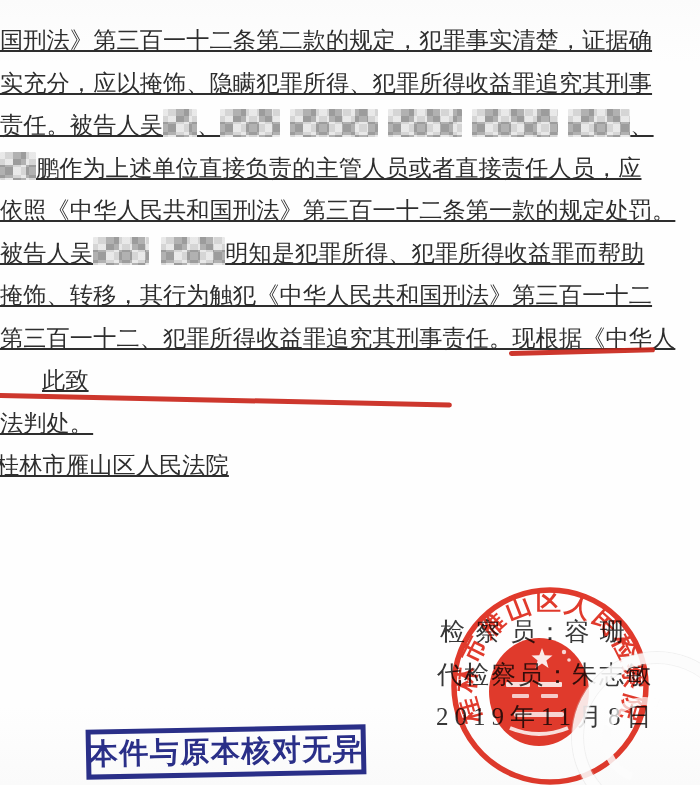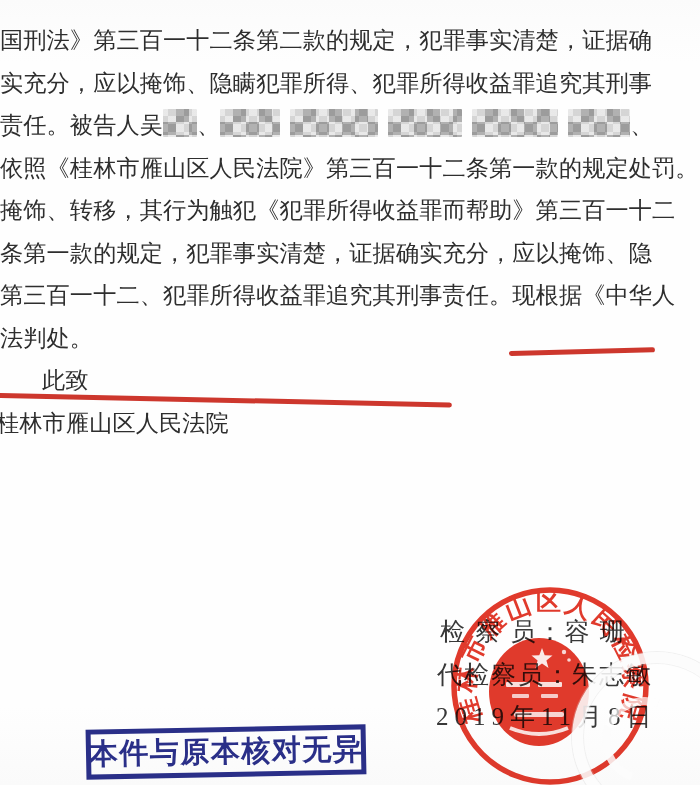--- a/index.html
+++ b/index.html
@@ -12,21 +12,21 @@
     font-family:"Liberation Serif","DejaVu Serif",serif;
   }
   
   #doc-body{
     position:absolute;left:0;top:19px;width:700px;
     font-size:23.2px;line-height:42.5px;
     color:#2e2e2e;
     letter-spacing:0.1px;
   }
   .line{white-space:nowrap;height:42.5px;}
-  .line .t{display:inline;}
+  .line .t{display:inline;text-decoration:underline;}
   .px{
     display:inline-block;height:28px;vertical-align:-4px;
     background-color:#dcdcdc;
     background-image:
       repeating-conic-gradient(rgba(70,70,70,.30) 0% 25%, rgba(250,250,250,.35) 0% 50%),
       repeating-conic-gradient(rgba(100,100,100,.22) 0% 25%, rgba(235,235,235,.22) 0% 50%);
     background-size:26px 26px,16px 16px;
     background-position:0 0,5px 7px;
     border-radius:1px;
   }
@@ -79,26 +79,27 @@
 </style>
 </head>
 <body>
 
 <div id="page">
 
   <div id="doc-body" style="color: rgb(46, 46, 46);">
       <div class="line"><span class="t">国刑法》第三百一十二条第二款的规定，犯罪事实清楚，证据确</span></div>
       <div class="line"><span class="t">实充分，应以掩饰、隐瞒犯罪所得、犯罪所得收益罪追究其刑事</span></div>
       <div class="line"><span class="t">责任。被告人吴</span><span class="px" style="width: 34px;"></span><span class="t">、</span><span class="px" style="width: 60px;"></span><span class="gap" style="width: 10px;"></span><span class="px" style="width: 88px;"></span><span class="gap" style="width: 10px;"></span><span class="px" style="width: 74px;"></span><span class="gap" style="width: 10px;"></span><span class="px" style="width: 86px;"></span><span class="gap" style="width: 10px;"></span><span class="px" style="width: 62px;"></span><span class="t">、</span></div>
-      <div class="line"><span class="t">依照《桂林市雁山区人民法院》第三百一十二条第一款的规定处罚。</span></div>
-      <div class="line"><span class="t">掩饰、转移，其行为触犯《犯罪所得收益罪而帮助》第三百一十二</span></div>
-      <div class="line"><span class="t">条第一款的规定，犯罪事实清楚，证据确实充分，应以掩饰、隐</span></div>
+      <div class="line"><span class="px" style="width: 36px;"></span><span class="t">鹏作为上述单位直接负责的主管人员或者直接责任人员，应</span></div>
+      <div class="line"><span class="t">依照《中华人民共和国刑法》第三百一十二条第一款的规定处罚。</span></div>
+      <div class="line"><span class="t">被告人吴</span><span class="px" style="width: 56px;"></span><span class="gap" style="width: 12px;"></span><span class="px" style="width: 64px;"></span><span class="t">明知是犯罪所得、犯罪所得收益罪而帮助</span></div>
+      <div class="line"><span class="t">掩饰、转移，其行为触犯《中华人民共和国刑法》第三百一十二</span></div>
       <div class="line"><span class="t">第三百一十二、犯罪所得收益罪追究其刑事责任。现根据《中华人</span></div>
+      <div class="line"><span class="gap" style="width: 42px;"></span><span class="t">此致</span></div>
       <div class="line"><span class="t">法判处。</span></div>
-      <div class="line"><span class="gap" style="width: 42px;"></span><span class="t">此致</span></div>
       <div class="line" style="margin-left: -4px;"><span class="t">桂林市雁山区人民法院</span></div>
     </div>
 
   <div class="seal-overlay-text" style="left:440px;top:615px;">检 察 员：容 珊</div>
   <div class="seal-overlay-text" style="left:437px;top:658px;">代检察员：朱志敏</div>
   <div class="seal-overlay-text" id="overlay-date" style="left:436px;top:700px;">2019年11月8日</div>
 
   <svg id="seal-svg" viewBox="-115 -115 230 230">
     <circle cx="0" cy="0" r="96" fill="none" stroke-width="5.5" stroke="#e02f20"></circle>
     <path id="seal-text-arc" d="M -68.9 32.1 A 76 76 0 1 1 68.9 32.1" fill="none"></path>

